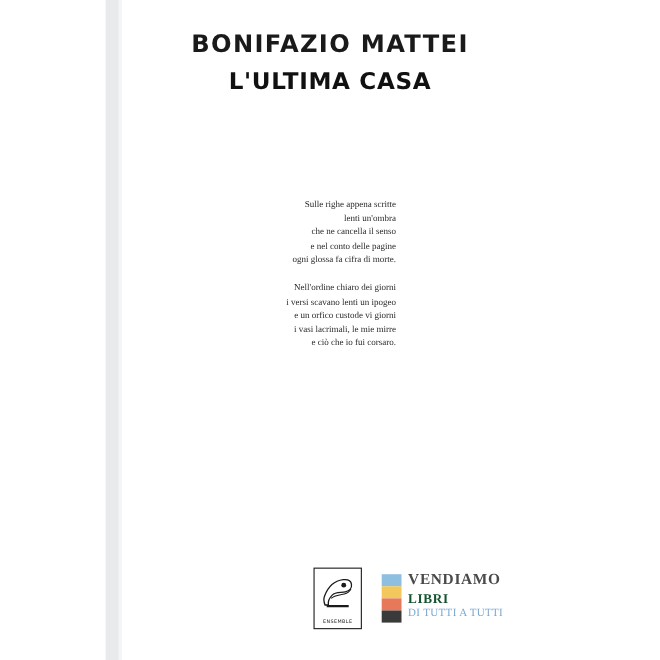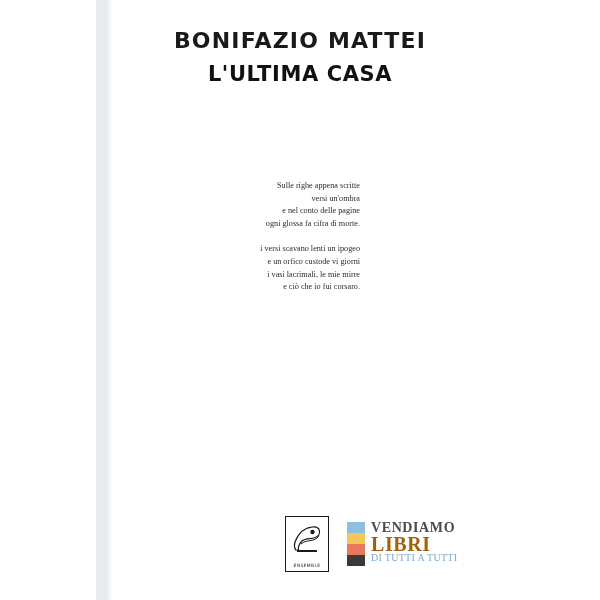--- a/index.html
+++ b/index.html
@@ -149,24 +149,24 @@
     font-family: Liberation Serif, serif;
   }
   .vend-l1 {
     font-size: 14px;
     font-weight: bold;
     letter-spacing: 0.6px;
     color: #4a4a4a;
     line-height: 16px;
   }
   .vend-l2 {
-    font-size: 20px;
+    font-size: 12px;
     font-weight: bold;
     letter-spacing: 0.6px;
-    color: #a16207;
+    color: #14532d;
     line-height: 16px;
   }
   .vend-l3 {
     font-size: 10px;
     letter-spacing: 0.3px;
     color: #7aa8d0;
     line-height: 12px;
   }
 </style>
 </head>
@@ -179,27 +179,29 @@
     <div class="cover-edge"></div>
   </div>
 
   <div class="author">BONIFAZIO MATTEI</div>
   <div class="title">L'ULTIMA CASA</div>
 
   <div class="poem">
 
     <p class="stanza">
       <span class="line">Sulle righe appena scritte</span>
-      <span class="line">versi un'ombra</span>
+      <span class="line">lenti un'ombra</span>
+      <span class="line">che ne cancella il senso</span>
       <span class="line">e nel conto delle pagine</span>
       <span class="line">ogni glossa fa cifra di morte.</span>
     </p>
 
 
     <p class="stanza">
+      <span class="line">Nell'ordine chiaro dei giorni</span>
       <span class="line">i versi scavano lenti un ipogeo</span>
       <span class="line">e un orfico custode vi giorni</span>
       <span class="line">i vasi lacrimali, le mie mirre</span>
       <span class="line">e ciò che io fui corsaro.</span>
     </p>
 
   </div>
 
   <div class="logo-area">
 

